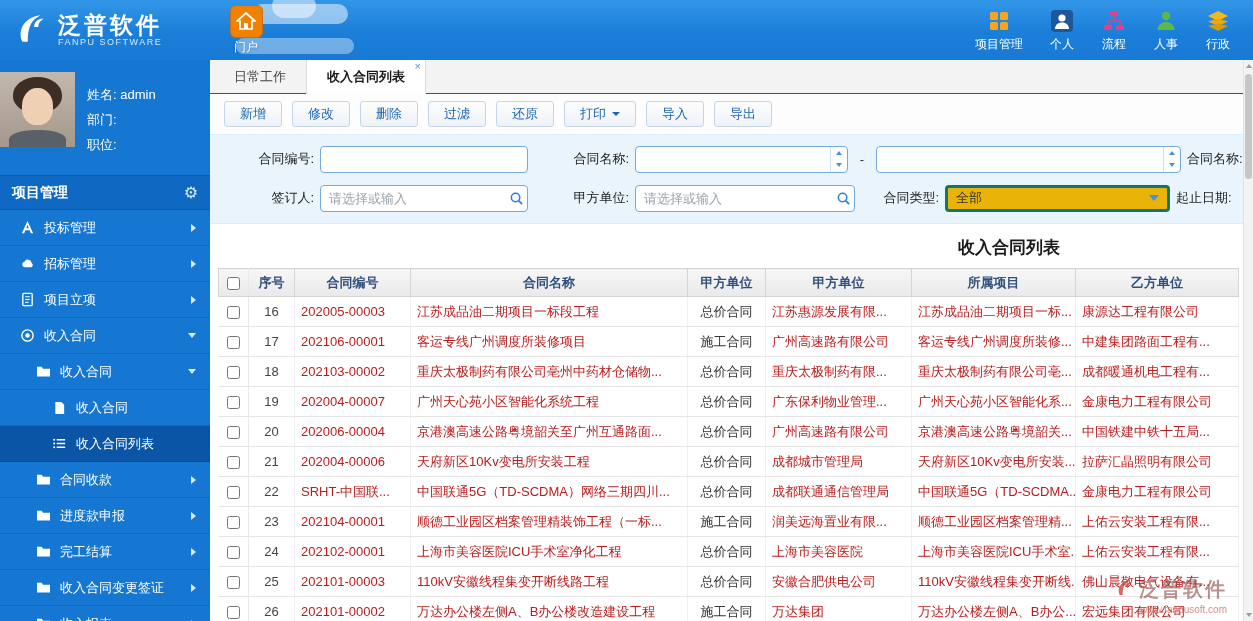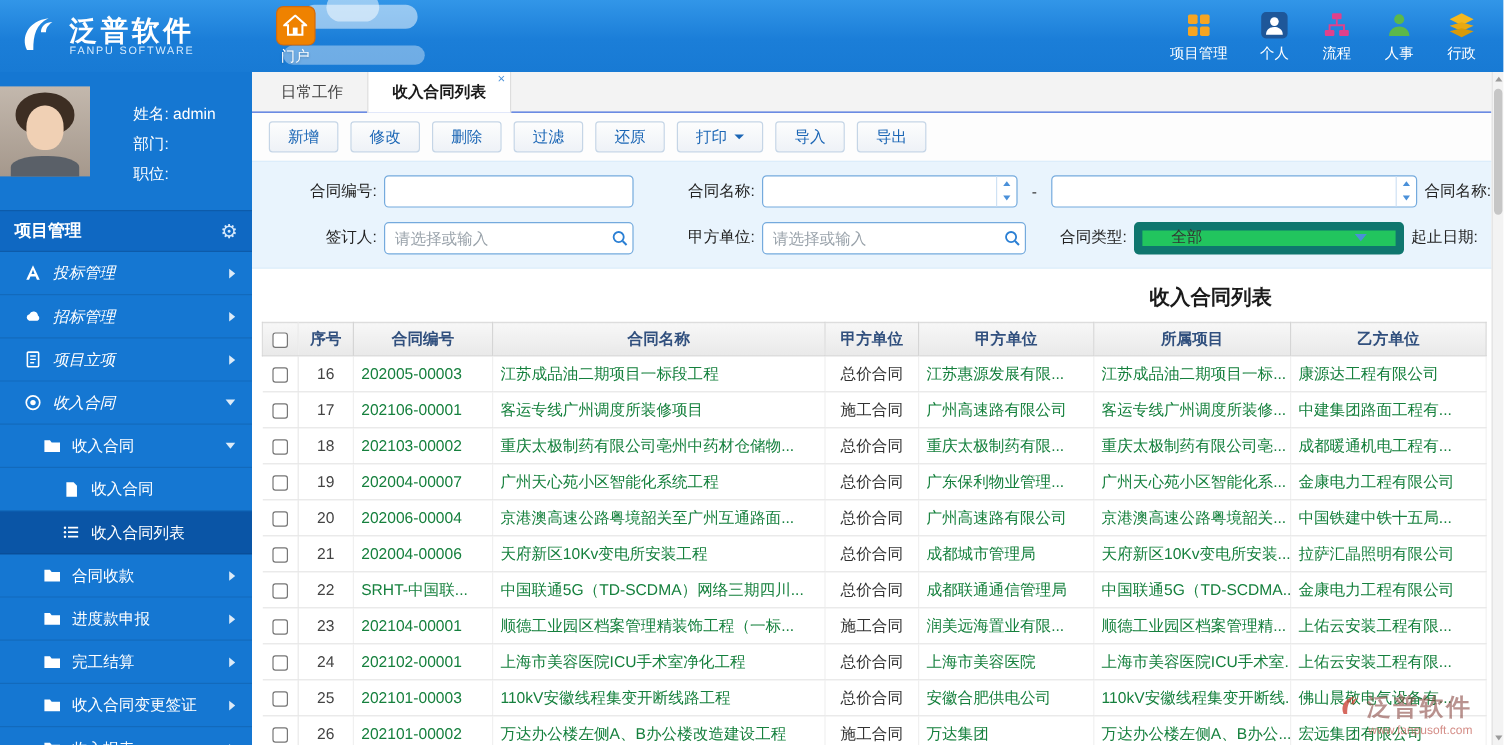--- a/index.html
+++ b/index.html
@@ -29,34 +29,34 @@
   .top-nav { margin-left:auto; display:flex; align-items:center; gap:26px; padding-right:22px; z-index:2; }
   .nav-item { display:flex; flex-direction:column; align-items:center; gap:2px; cursor:pointer; }
   .nav-item .nav-label { color:#fff; font-size:12px; }
   .nav-icon { width:26px; height:26px; display:flex; align-items:center; justify-content:center; }
 
   
   .body-row { flex:1; display:flex; min-height:0; }
 
   
   .sidebar { width:210px; flex:none; background:#1577d2; color:#fff; display:flex; flex-direction:column; overflow:hidden; }
-  .profile { height:115px; flex:none; display:flex;gap:24px; }
+  .profile { height:115px; flex:none; display:flex; }
   .avatar { width:75px; height:75px; margin-top:12px; flex:none; position:relative; background:linear-gradient(#c3b8ad,#a5988c); overflow:hidden; }
   .avatar .hair { position:absolute; top:5px; left:13px; width:49px; height:36px; background:#3d2e23; border-radius:50% 50% 46% 46%; }
   .avatar .face { position:absolute; top:16px; left:22px; width:31px; height:37px; background:#f0d0b4; border-radius:48% 48% 44% 44%; }
   .avatar .shoulders { position:absolute; bottom:-3px; left:9px; width:57px; height:20px; background:#5a6068; border-radius:46% 46% 0 0; }
   .profile-lines { padding:22px 0 0 12px; line-height:25px; font-size:13px; }
   .side-header { height:35px; flex:none; background:#0f68c2; border-top:1px solid rgba(0,0,0,.12); border-bottom:1px solid rgba(0,0,0,.12);
     display:flex; align-items:center; padding:0 12px; font-size:14px; font-weight:bold; }
   .gear { margin-left:auto; font-size:16px; color:#d7e9fb; cursor:pointer; font-weight:normal; }
   .menu { flex:1; overflow:hidden; }
   .menu-item { height:36px; display:flex; align-items:center; border-bottom:1px solid rgba(0,0,0,.10);
     cursor:pointer; font-size:13px; }
   .menu-item .mi-icon { width:18px; display:flex; justify-content:center; margin-right:8px; flex:none; }
-  .lv1 { padding-left:18px;font-style:italic; }
+  .lv1 { padding-left:18px; }
   .lv2 { padding-left:34px; }
   .lv3 { padding-left:50px; }
   .menu-item.active { background:#0a55a6; }
   .chev { margin-left:auto; margin-right:14px; width:0; height:0; flex:none; }
   .chev-right { border-left:5px solid rgba(255,255,255,.85); border-top:4px solid transparent; border-bottom:4px solid transparent; }
   .chev-down  { border-top:5px solid rgba(255,255,255,.85); border-left:4px solid transparent; border-right:4px solid transparent; }
 
   
   .main { flex:1; min-width:0; display:flex; flex-direction:column; overflow:hidden; background:#fff; }
 
@@ -80,36 +80,36 @@
   .f-input input { border:none; outline:none; background:transparent; flex:1; min-width:0; height:100%;
     padding:0 8px; font-size:13px; font-family:inherit; color:#333; }
   .f-input input::placeholder { color:#9aa3ab; }
   .i208 { width:208px; } .i213 { width:213px; } .i220 { width:220px; } .i305 { width:305px; }
   .stepper { width:17px; height:100%; border-left:1px solid #cfe2f4; display:flex; flex-direction:column; flex:none; }
   .step { flex:1; display:flex; align-items:center; justify-content:center; cursor:pointer; }
   .tri-up { width:0; height:0; border-bottom:4px solid #4a90d9; border-left:3.5px solid transparent; border-right:3.5px solid transparent; }
   .tri-dn { width:0; height:0; border-top:4px solid #4a90d9; border-left:3.5px solid transparent; border-right:3.5px solid transparent; }
   .search-ic { width:22px; flex:none; display:flex; align-items:center; justify-content:center; cursor:pointer; }
   .dash { width:16px; text-align:center; color:#333; flex:none; }
-  .select { width:225px; height:27px; background:#22c55e; border:7px solid #0f766e; border-radius:4px;
-    display:flex; align-items:center; padding:0 24px; cursor:pointer; flex:none; }
+  .select { width:225px; height:27px; background:#eab308; border:3px solid #0f766e; border-radius:4px;
+    display:flex; align-items:center; padding:0 8px; cursor:pointer; flex:none; }
   .select .sel-caret { margin-left:auto; width:0; height:0; border-top:6px solid #4a90d9; border-left:5px solid transparent; border-right:5px solid transparent; }
 
   .content { flex:1; min-height:0; position:relative; overflow:hidden; background:#fff; }
   .table-title { position:absolute; top:12px; left:748px; font-size:17px; font-weight:bold; color:#1a1a1a; margin:0; white-space:nowrap; }
   .grid-wrap { position:absolute; top:44px; left:8px; right:4px; bottom:0; overflow:hidden; }
   table { border-collapse:collapse; table-layout:fixed; width:100%; font-size:13px; }
   th { background:linear-gradient(#f7f7f7,#e9e9e9); border:1px solid #d5d5d5; height:28px; padding:0 6px;
     font-weight:bold; color:#31507e; white-space:nowrap; overflow:hidden;margin-top:41px; }
   td { height:29px; line-height:29px; padding:0 6px; border-bottom:1px solid #e5e5e5; border-right:1px solid #f0f0f0;
     white-space:nowrap; overflow:hidden; text-overflow:clip; }
   td.c-check, th.c-check { text-align:center; padding:0; border-right:1px solid #e9e9e9; }
   td.c-seq { text-align:center; color:#444; }
   td.c-type { text-align:center; color:#333; }
-  td.link { color:#15803d; cursor:pointer; }
+  td.link { color:#b91c1c; cursor:pointer; }
   input[type=checkbox] { width:13px; height:13px; margin:0; vertical-align:middle; cursor:pointer; }
 
   .watermark { position:absolute; right:16px; bottom:6px; display:flex; flex-direction:column; align-items:flex-end; opacity:.8; pointer-events:none; }
   .wm-row { display:flex; align-items:center; gap:4px; }
   .wm-brand { font-size:20px; font-weight:bold; color:#8a4a44; opacity:.75; letter-spacing:2px; }
   .wm-url { font-size:10px; color:#c4625a; opacity:.9; margin-top:1px; }
 
   
   .vscroll { width:10px; flex:none; background:#f3f3f3; border-left:1px solid #e2e2e2; position:relative; }
   .vs-arrow { position:absolute; left:0; width:100%; height:12px; display:flex; align-items:center; justify-content:center; }

